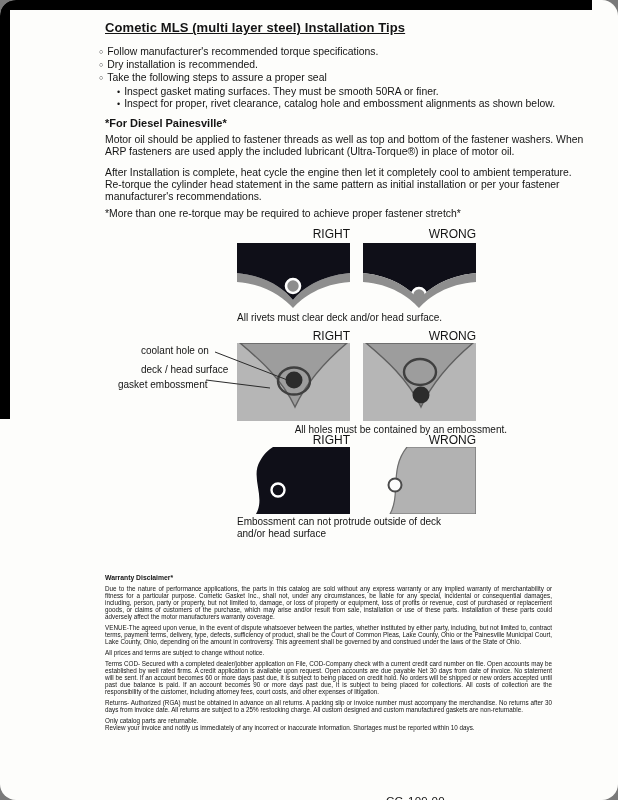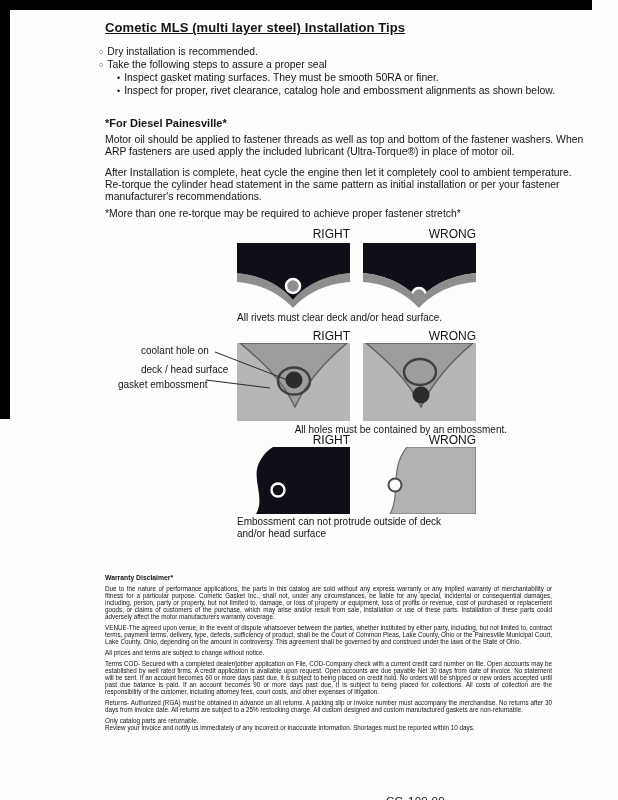--- a/index.html
+++ b/index.html
@@ -1,16 +1,16 @@
 <!DOCTYPE html>
 <html><head>
 <meta charset="utf-8">
 <style>
   html,body{margin:0;padding:0;background:#7a7a7a;}
-  .page{position:relative;width:618px;height:800px;background:#fdfdfb;font-family:"Liberation Sans",sans-serif;color:#141414;overflow:hidden;margin:0 auto;}
+  .page{position:relative;width:618px;height:800px;background:#fdfdfb;font-family:"Liberation Sans",sans-serif;color:#141414;overflow:hidden;margin:0 auto;border-radius:16px;}
   .abs{position:absolute;}
   .bar-top{position:absolute;left:0;top:0;width:592px;height:10px;background:#000;}
   .bar-left{position:absolute;left:0;top:0;width:10px;height:419px;background:#000;}
   .title{position:absolute;left:105px;top:20px;margin:0;font-size:13px;font-weight:bold;text-decoration:underline;letter-spacing:.1px;}
   .tips{position:absolute;left:99px;top:46px;width:478px;font-size:10.4px;line-height:12.2px;}
   .tip{display:flex;align-items:baseline;}
   .tip .b{flex:none;margin-right:4px;}
   .tip .b1g{font-size:7px;transform:translateY(-1px);}
   .tip .b2g{font-size:9px;}
   .tip.l2{padding-left:18px;}
@@ -29,20 +29,24 @@
 <body>
 
 <div class="page">
 
   <div class="bar-top"></div>
   <div class="bar-left"></div>
 
   <h1 class="title">Cometic MLS (multi layer steel) Installation Tips</h1>
 
   <div class="tips">
+    <div class="tip l1">
+      <span class="b b1g">○</span>
+      <span>Follow manufacturer's recommended torque specifications.</span>
+    </div>
     <div class="tip l1">
       <span class="b b1g">○</span>
       <span>Dry installation is recommended.</span>
     </div>
     <div class="tip l1">
       <span class="b b1g">○</span>
       <span>Take the following steps to assure a proper seal</span>
     </div>
     <div class="tip l2">
       <span class="b b2g">•</span>

